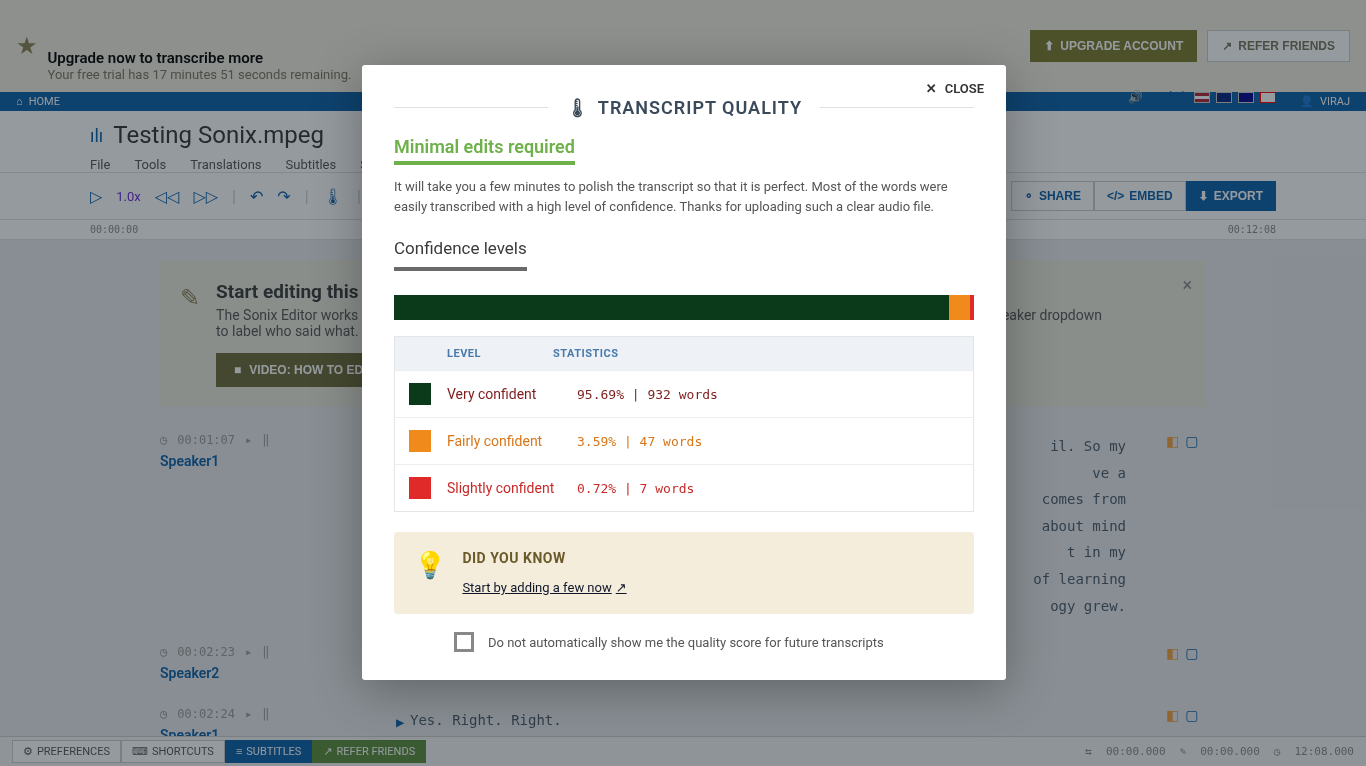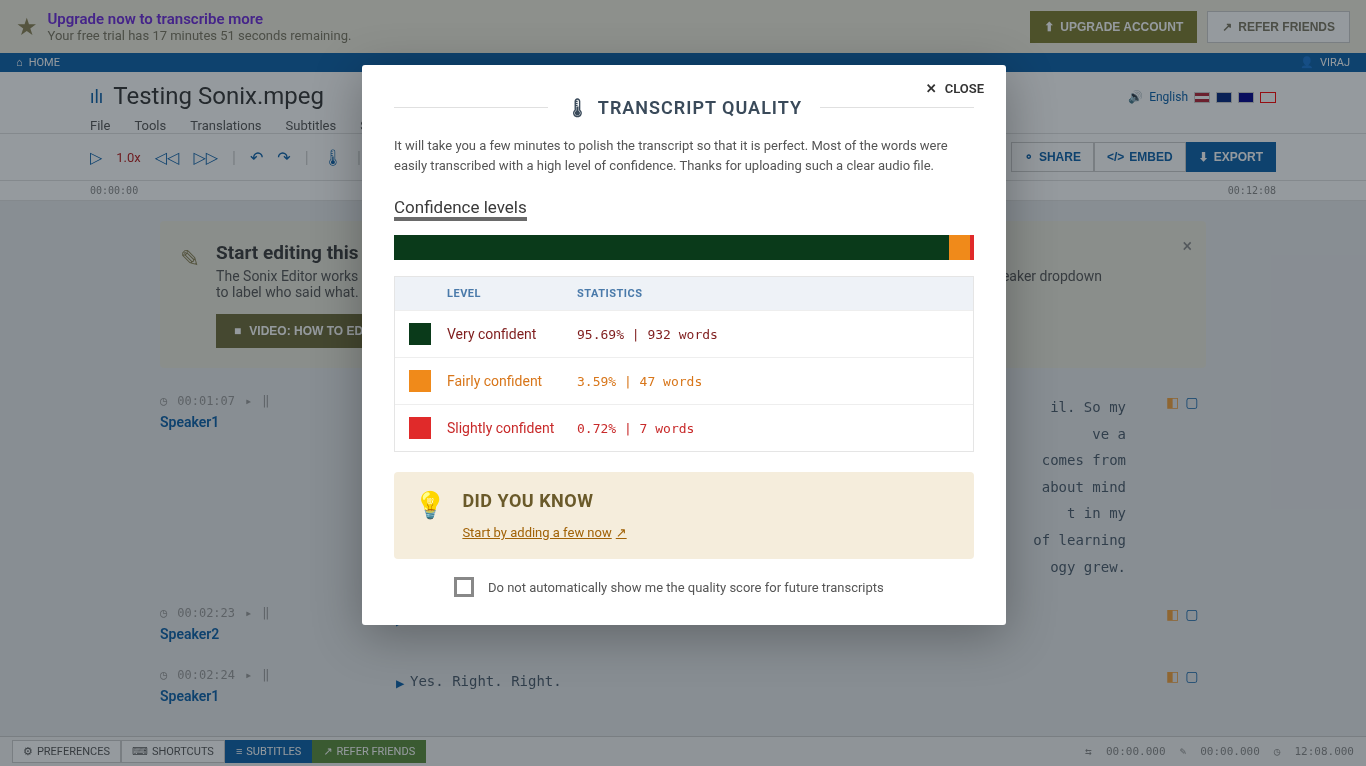--- a/index.html
+++ b/index.html
@@ -13,21 +13,21 @@
 }
 .trial-bar {
   background: #f0eddf;
   display: flex;
   align-items: center;
   padding: 10px 16px;
   justify-content: space-between;
 }
 .trial-left { display: flex; align-items: center; gap: 10px; }
 .star-icon { color: #8a8052; font-size: 24px; }
-.trial-text h3 { color: #6d28d9; font-size: 15px; font-weight: 600; }
+.trial-text h3 { color: #000000; font-size: 15px; font-weight: 600; margin-top: 39px; }
 .trial-text p { color: #7a7560; font-size: 13px; }
 .trial-buttons { display: flex; gap: 10px; }
 .btn-upgrade {
   background: #7d7a2c; color: #fff; border: none;
   padding: 8px 14px; font-size: 12px; font-weight: 600;
   display: flex; align-items: center; gap: 6px;
 }
 .btn-refer {
   background: #fff; color: #7a7560; border: 1px solid #ccc;
   padding: 8px 14px; font-size: 12px; font-weight: 600;
@@ -47,21 +47,21 @@
 .file-title .wave-icon { color: #0a5fa8; font-size: 18px; }
 .file-title h2 { color: #333; font-size: 24px; font-weight: 400; }
 .menu-bar { display: flex; gap: 24px; margin-top: 8px; font-size: 13px; color: #555; }
 .menu-bar span { cursor: pointer; }
 .toolbar {
   background: #fff; padding: 8px 90px;
   display: flex; align-items: center; justify-content: space-between;
   border-bottom: 1px solid #e0e0e0;
 }
 .tb-left { display: flex; align-items: center; gap: 14px; color: #0a5fa8; }
-.tb-left .speed { color: #b91c1c; font-size: 13px; }
+.tb-left .speed { color: #6d28d9; font-size: 13px; }
 .tb-right { display: flex; gap: 0; }
 .tb-btn {
   background: #fff; border: 1px solid #ccc; color: #0a5fa8;
   padding: 7px 12px; font-size: 12px; font-weight: 600;
   display: flex; align-items: center; gap: 5px;
 }
 .tb-btn.export { background: #0a5fa8; color: #fff; border-color: #0a5fa8; }
 .lang-sel {
   position: absolute; right: 90px; top: 90px;
   color: #0a5fa8; font-size: 12px; display: flex; align-items: center; gap: 6px;
@@ -137,21 +137,21 @@
 .modal-title .tt { display: flex; align-items: center; gap: 8px; padding: 0 6px;}
 .modal h3.quality-head {
   color: #6eb04a; font-size: 18px; font-weight: 600;
   border-bottom: 4px solid #6eb04a; display: inline-block;
   padding-bottom: 4px; margin-bottom: 12px;
 }
 .modal p.desc { color: #555; font-size: 13px; line-height: 1.5; margin-bottom: 22px; }
 .modal h4.conf-head {
   color: #3a3a3a; font-size: 17px; font-weight: 400;
   border-bottom: 4px solid #6a6a6a; display: inline-block;
-  padding-bottom: 0; margin-bottom: 14px;
+  padding-bottom: 9px; margin-bottom: 24px;
 }
 .conf-bar { display: flex; height: 25px; margin-bottom: 16px; }
 .conf-bar .b1 { background: #0a3a1a; }
 .conf-bar .b2 { background: #f08a1a; }
 .conf-bar .b3 { background: #e02a2a; }
 .conf-table { border: 1px solid #e5e5e5; }
 .conf-table .head-row {
   background: #eef2f7; display: flex; padding: 10px 14px;
   font-size: 11px; color: #4a7aaa; font-weight: 700; letter-spacing: 0.5px;
 }
@@ -163,27 +163,27 @@
 .conf-table .lbl { width: 130px; }
 .conf-table .stat { font-family: monospace; font-size: 13px; }
 .r1 .swatch { background: #0a3a1a; } .r1 { color: #7f1d1d; }
 .r2 .swatch { background: #f08a1a; } .r2 { color: #d8761a; }
 .r3 .swatch { background: #e02a2a; } .r3 { color: #c82a2a; }
 .dyk {
   background: #f5eddc; border-radius: 4px; padding: 18px 20px;
   margin-top: 20px; display: flex; gap: 16px;
 }
 .dyk .bulb { color: #d8a82a; font-size: 26px; }
-.dyk h5 { color: #6a5a2a; font-size: 18px; font-weight: 700; letter-spacing: 0.5px; margin-bottom: 6px; }
+.dyk h5 { color: #6a5a2a; font-size: 14px; font-weight: 700; letter-spacing: 0.5px; margin-bottom: 6px; }
 .dyk p { color: #6a5a4a; font-size: 13px; line-height: 1.5; }
 .dyk .cd-link {
   background: #fff; border: 1px solid #c8b88a; color: #8a7a4a;
   font-size: 10px; padding: 2px 6px; font-weight: 600;
 }
-.dyk a.start { color: #a16207; font-size: 13px; text-decoration: underline; display: inline-flex; align-items: center; gap: 4px; margin-top: 8px; }
+.dyk a.start { color: #0f172a; font-size: 13px; text-decoration: underline; display: inline-flex; align-items: center; gap: 4px; margin-top: 8px; }
 .no-show {
   display: flex; align-items: center; gap: 14px;
   justify-content: flex-start; padding: 18px 60px 0 60px;
   color: #555; font-size: 13px;
 }
 .no-show .cb {
   width: 20px; height: 20px; border: 3px solid #888;
 }
 </style>
 </head>
@@ -386,33 +386,34 @@
   <div class="modal-close">
     <span>✕</span>
     <span>CLOSE</span>
   </div>
   <div class="modal-title">
     <span class="tt">
       <span>🌡</span>
       <span>TRANSCRIPT QUALITY</span>
     </span>
   </div>
+  <h3 class="quality-head">Minimal edits required</h3>
   <p class="desc">It will take you a few minutes to polish the transcript so that it is perfect. Most of the words were easily transcribed with a high level of confidence. Thanks for uploading such a clear audio file.</p>
   <h4 class="conf-head">Confidence levels</h4>
 
   <div class="conf-bar">
     <div class="b1" style="width: 95.69%;"></div>
     <div class="b2" style="width: 3.59%;"></div>
     <div class="b3" style="width: 0.72%;"></div>
   </div>
 
   <div class="conf-table">
     <div class="head-row">
       <span style="width:38px"></span>
-      <span style="width:130px">LEVEL</span>
+      <span style="width:106px">LEVEL</span>
       <span>STATISTICS</span>
     </div>
     <div class="row r1">
       <span class="swatch"></span>
       <span class="lbl">Very confident</span>
       <span class="stat">95.69%  |  932 words</span>
     </div>
     <div class="row r2">
       <span class="swatch"></span>
       <span class="lbl">Fairly confident</span>

